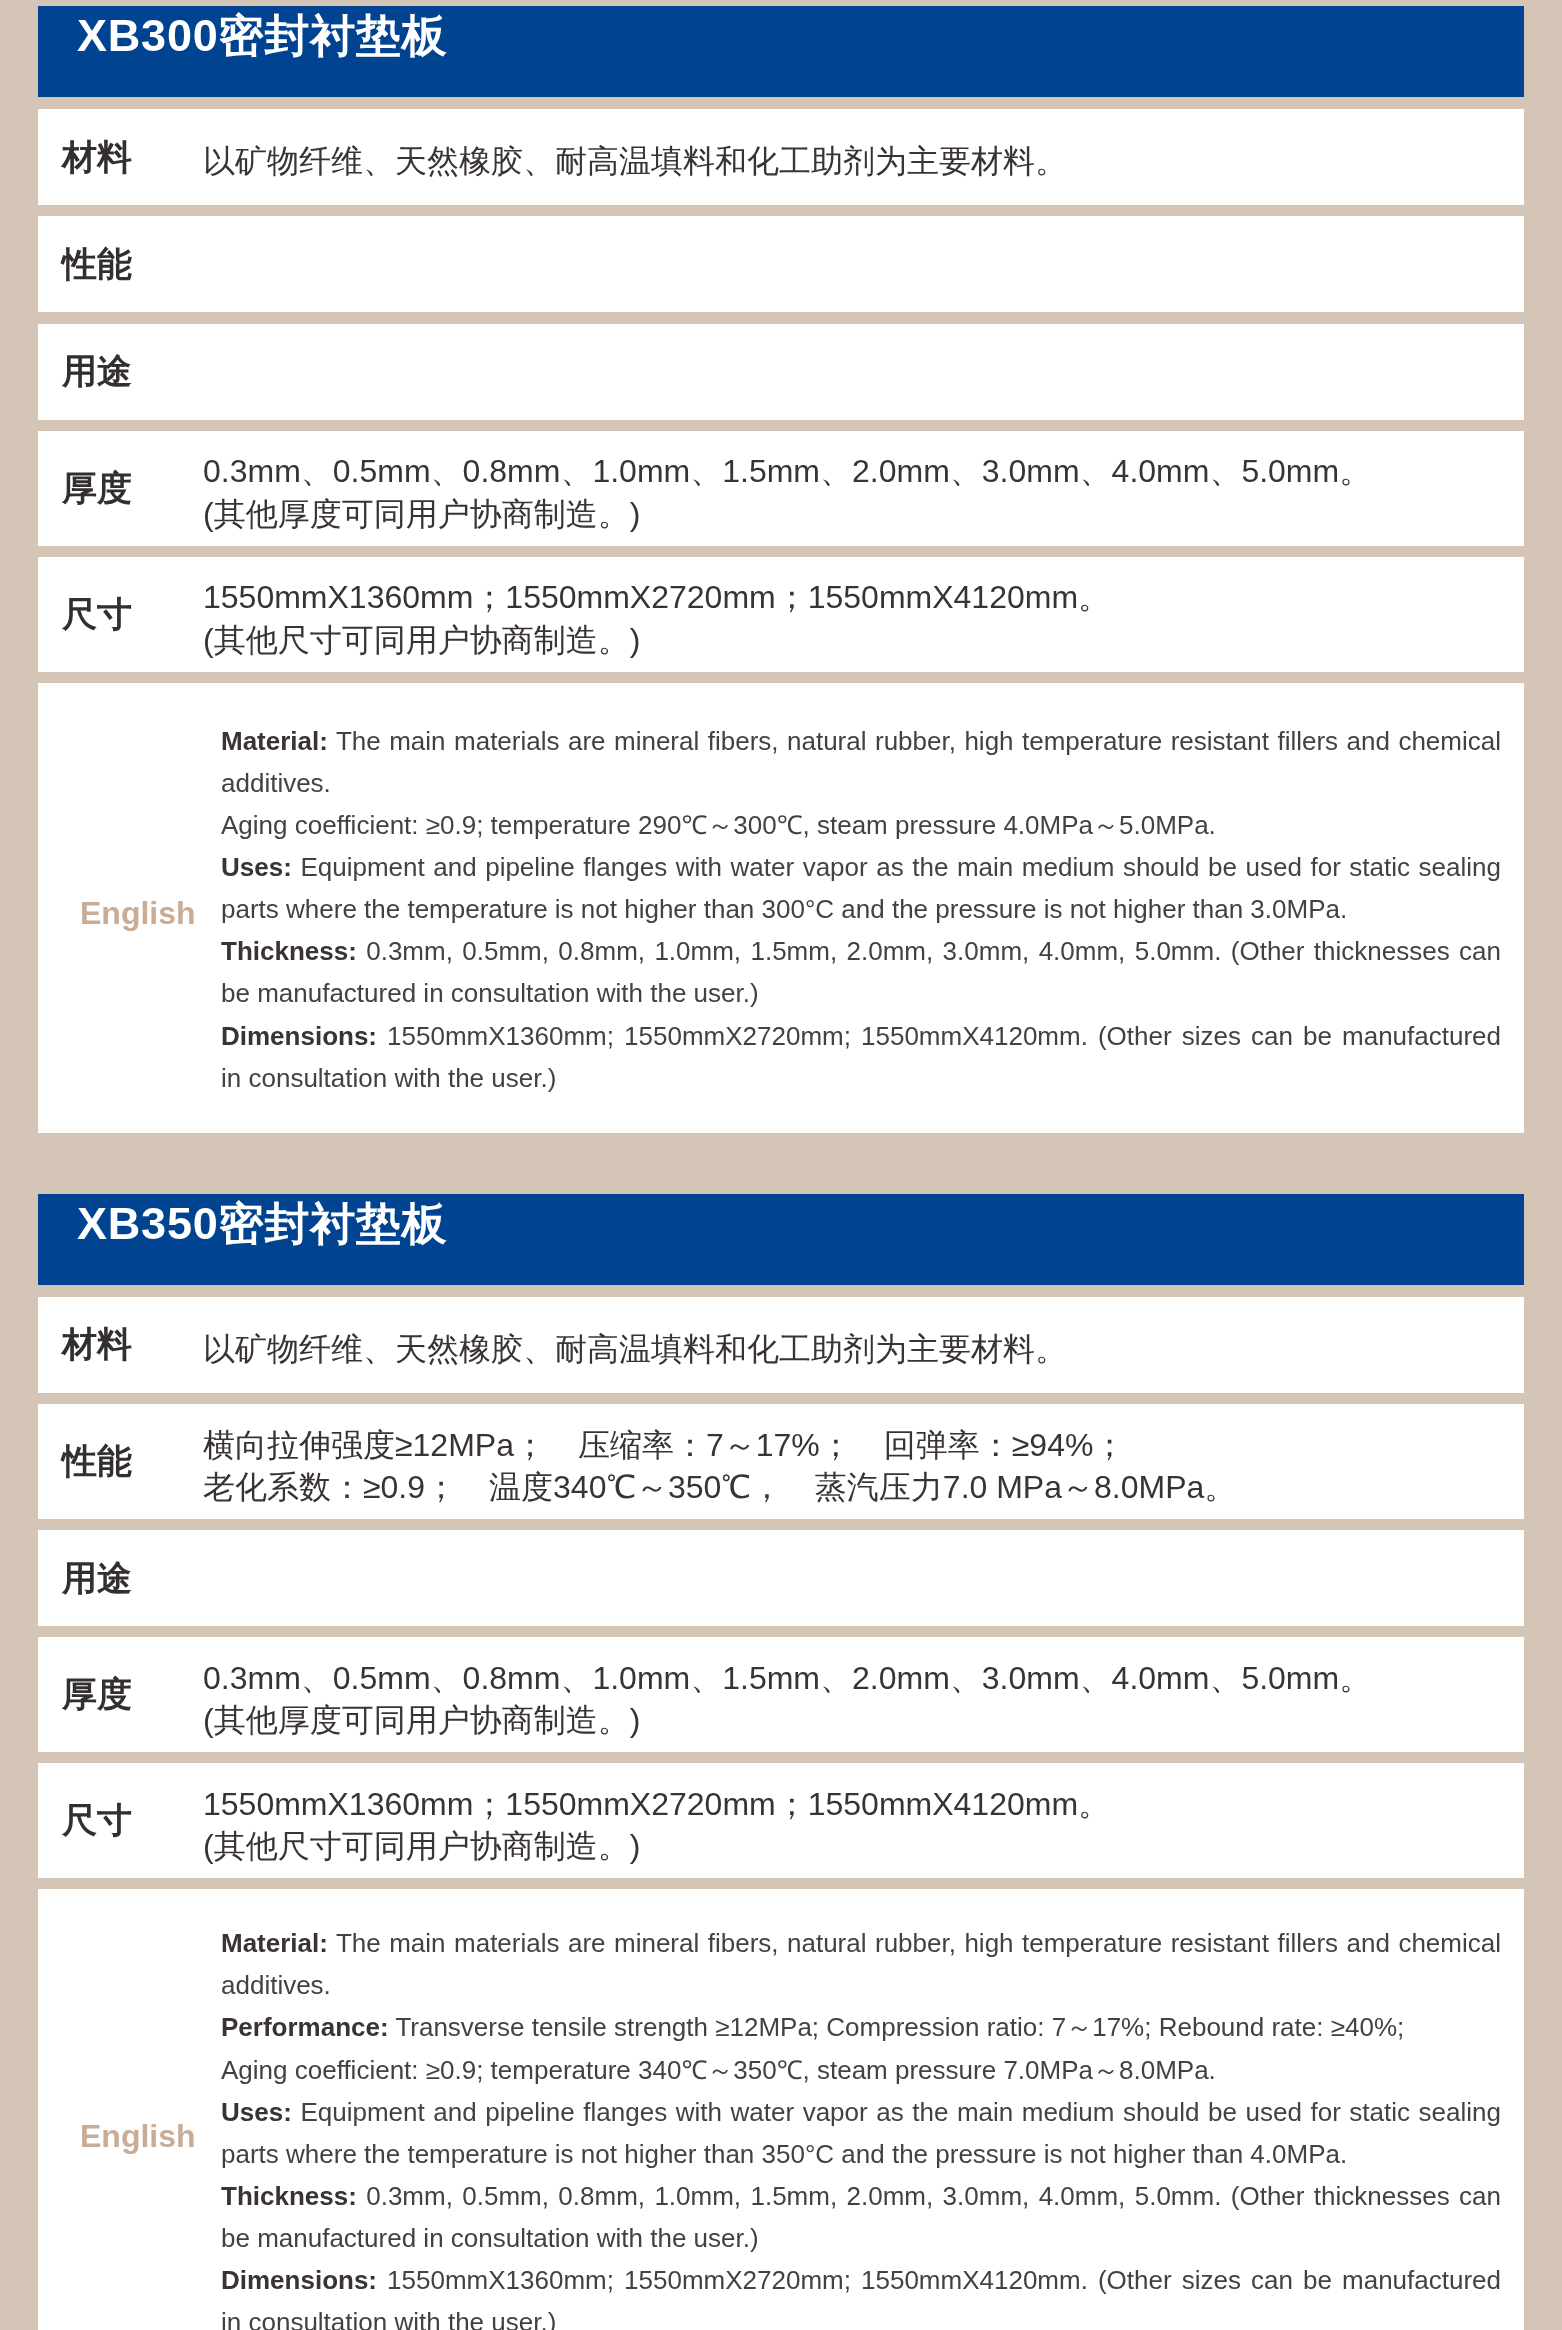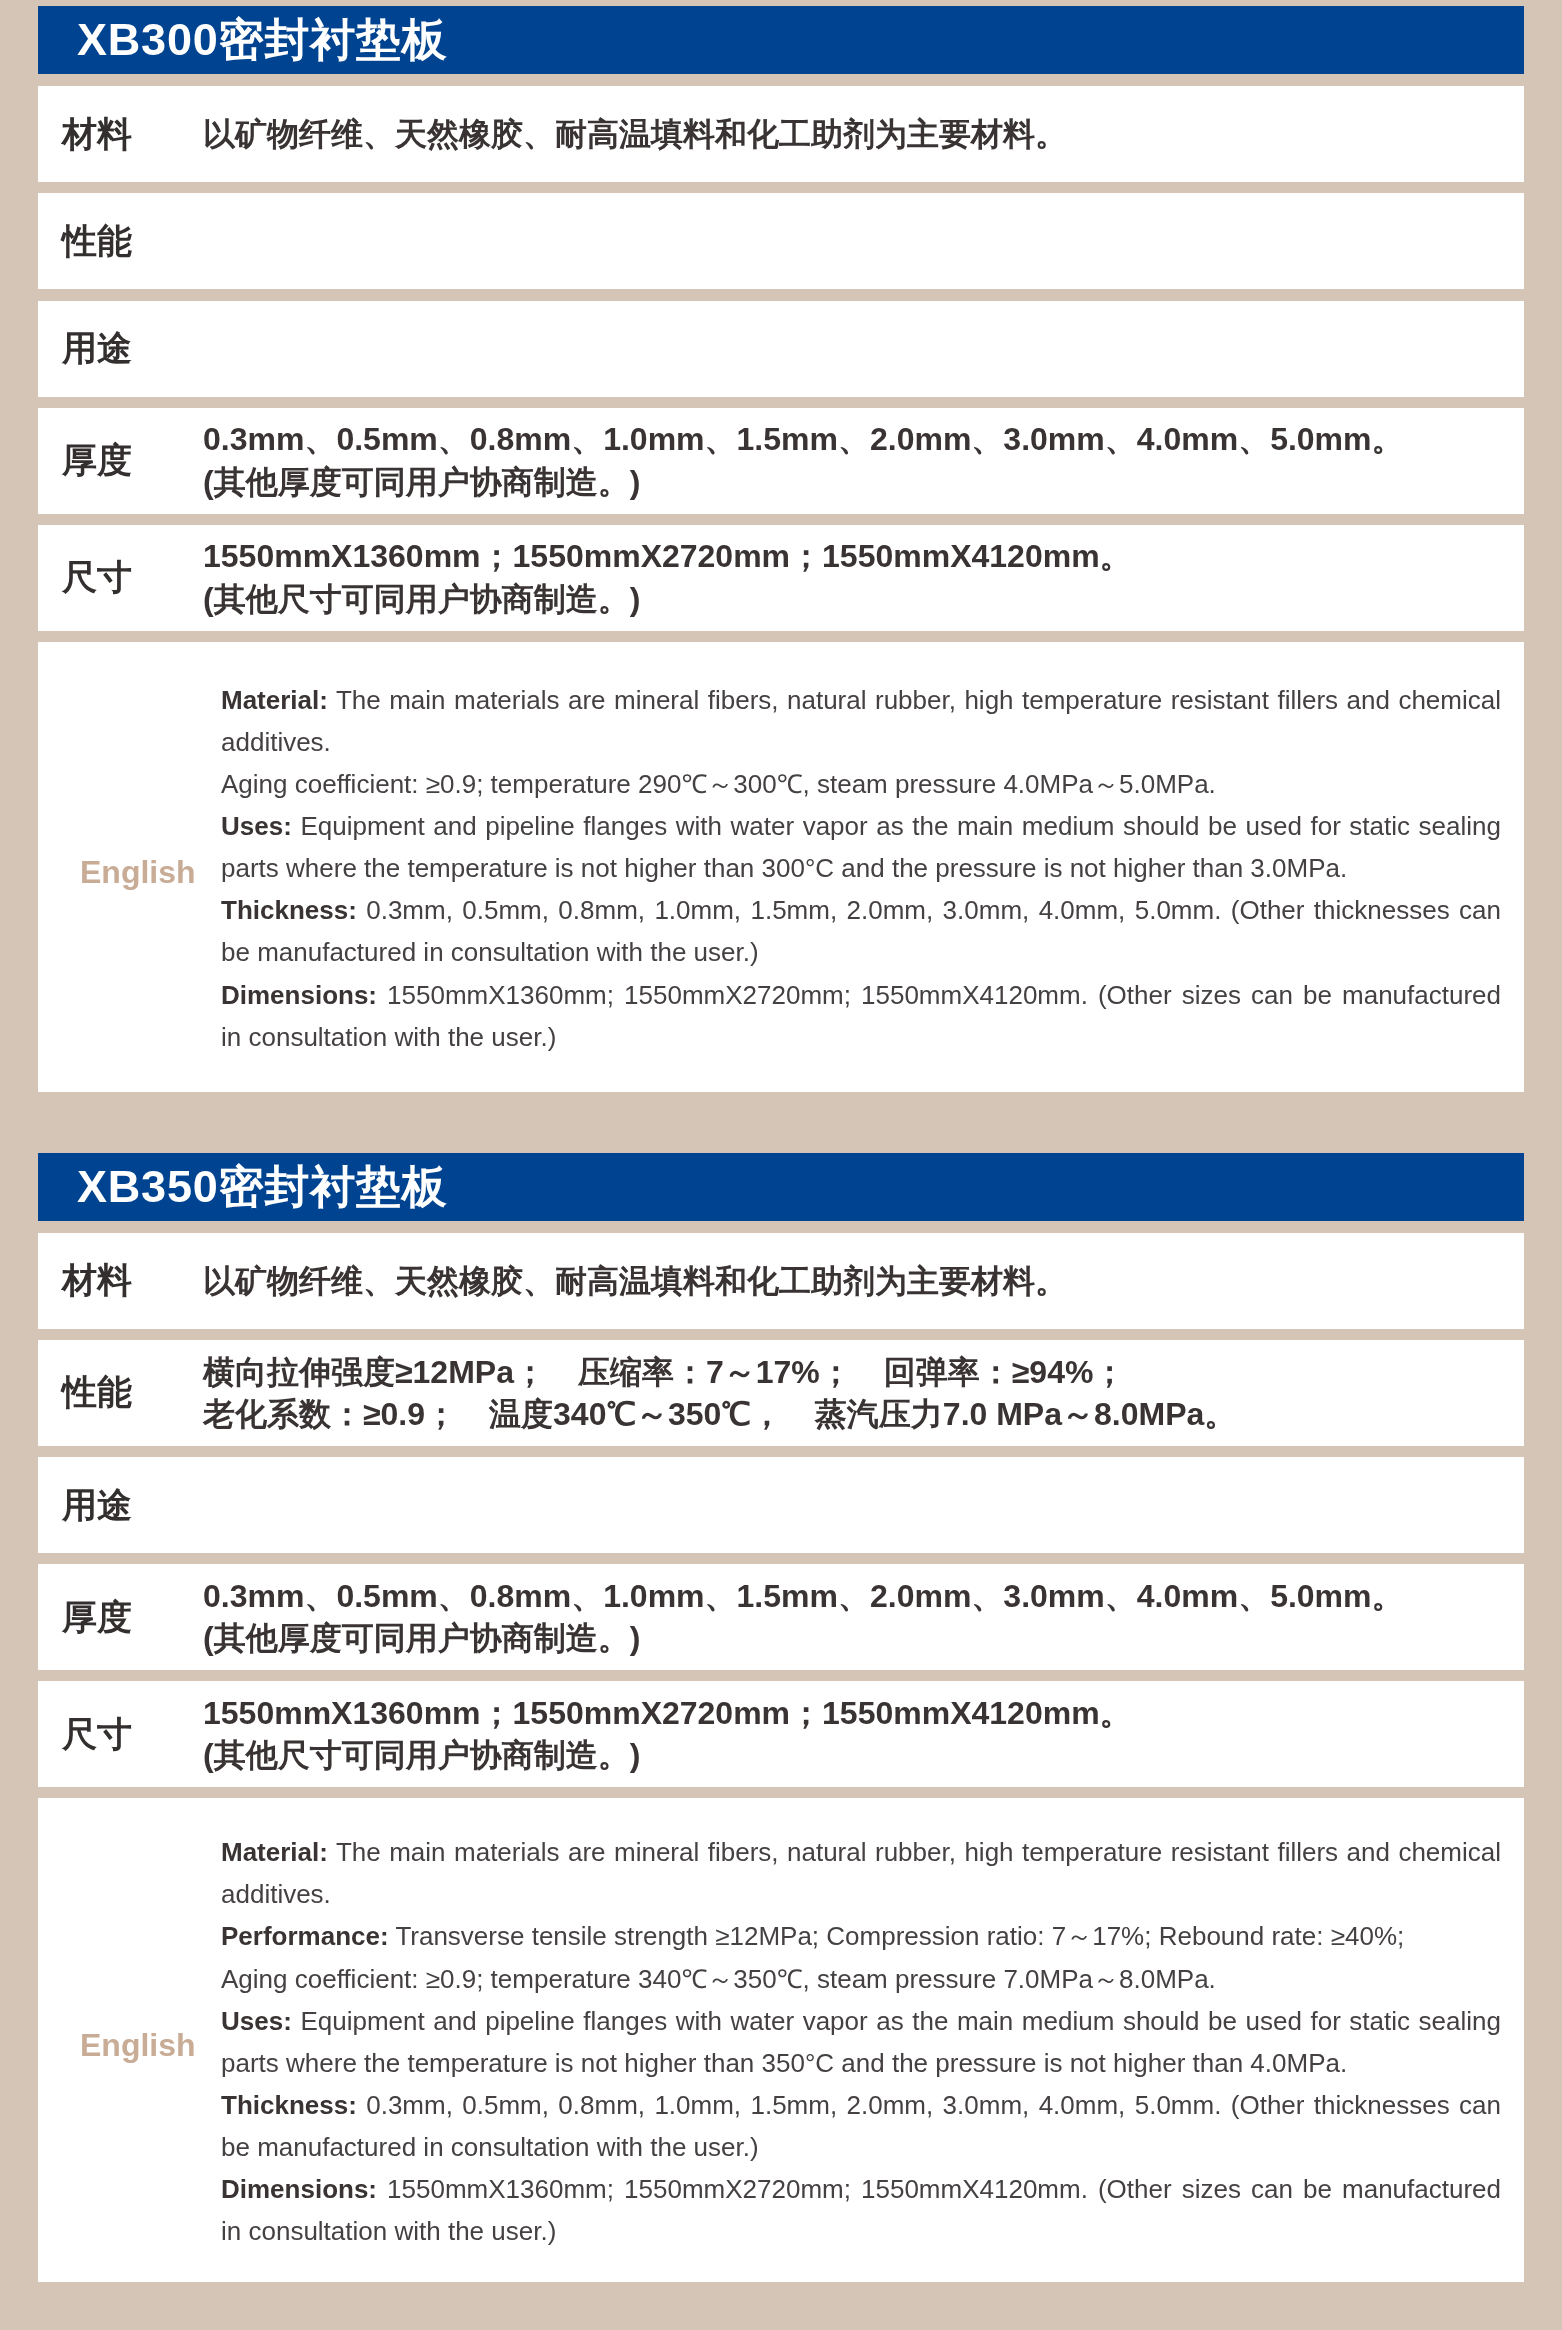--- a/index.html
+++ b/index.html
@@ -11,24 +11,23 @@
     position: relative;
     overflow: hidden;
   }
   .content {
     box-sizing: border-box;
     padding: 6px 39px 0 38px;
   }
   .section { }
   .section + .section { margin-top: 61px; }
   .sec-header {
-    height: 68px;
+    height: 91px;
     background: #004491;
     display: flex;
-    align-items: center;
     padding-left: 39px;
     margin-bottom: 12px;
   }
   .sec-title {
     color: #ffffff;
     font-size: 45px;
     font-weight: 700;
     letter-spacing: 0.8px;
   }
   .rows { display: flex; flex-direction: column; gap: 11.3px; }
@@ -43,23 +42,24 @@
   .row-label {
     flex: 0 0 141px;
     padding-left: 24px;
     font-size: 35px;
     font-weight: 700;
     color: #332f2e;
   }
   .row-content {
     flex: 1;
     font-size: 32px;
-    font-weight: 700;
+    font-weight: 400;
     color: #393433;
     line-height: 1.32;
+    margin-top: 9px;
   }
   .line { }
   .en-row {
     background: #ffffff;
     display: flex;
     align-items: center;
     min-height: 450px;
     box-sizing: border-box;
     padding: 33px 23px 30px 0;
   }

